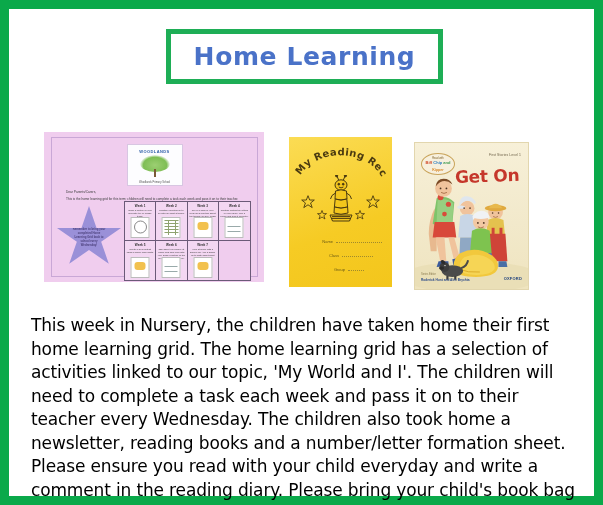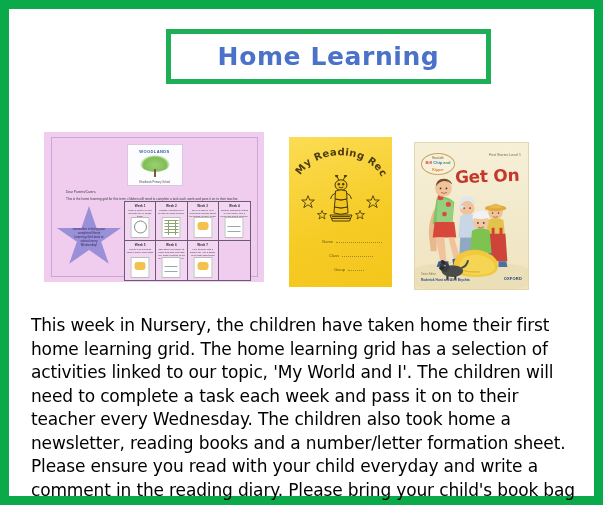--- a/index.html
+++ b/index.html
@@ -21,21 +21,21 @@
     box-sizing: border-box;
     background: #ffffff;
     border: 9px solid #0aa94a;
   }
 
   
   .title-box {
     position: absolute;
     left: 157px;
     top: 20px;
-    width: 325px;
+    width: 277px;
     height: 55px;
     box-sizing: border-box;
     border: 5px solid #1eae56;
     background: #ffffff;
     display: flex;
     align-items: center;
     justify-content: center;
   }
   .title-text {
     font-family: "DejaVu Sans", sans-serif;

